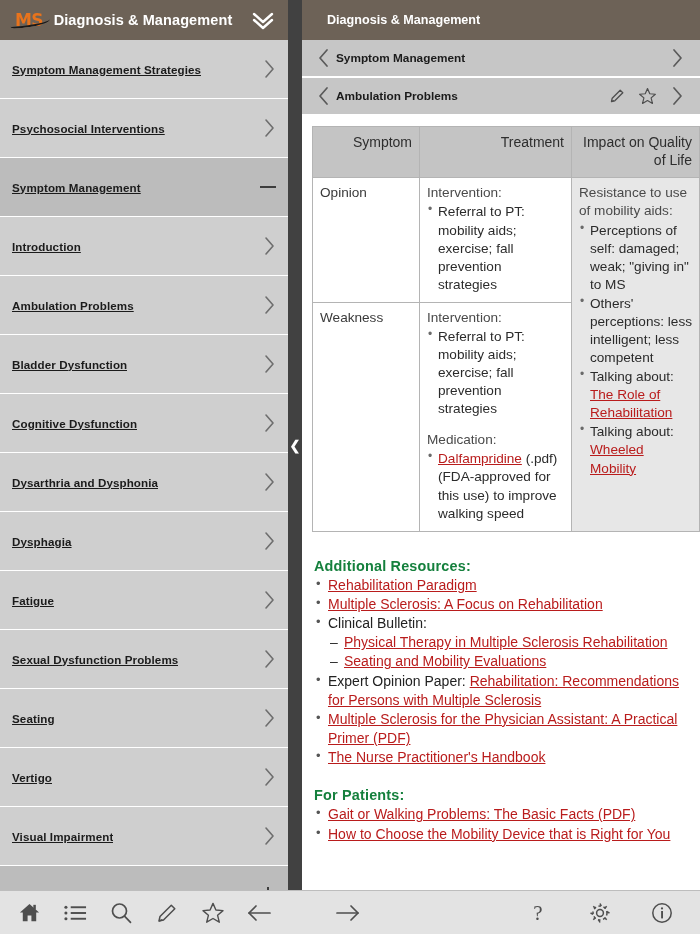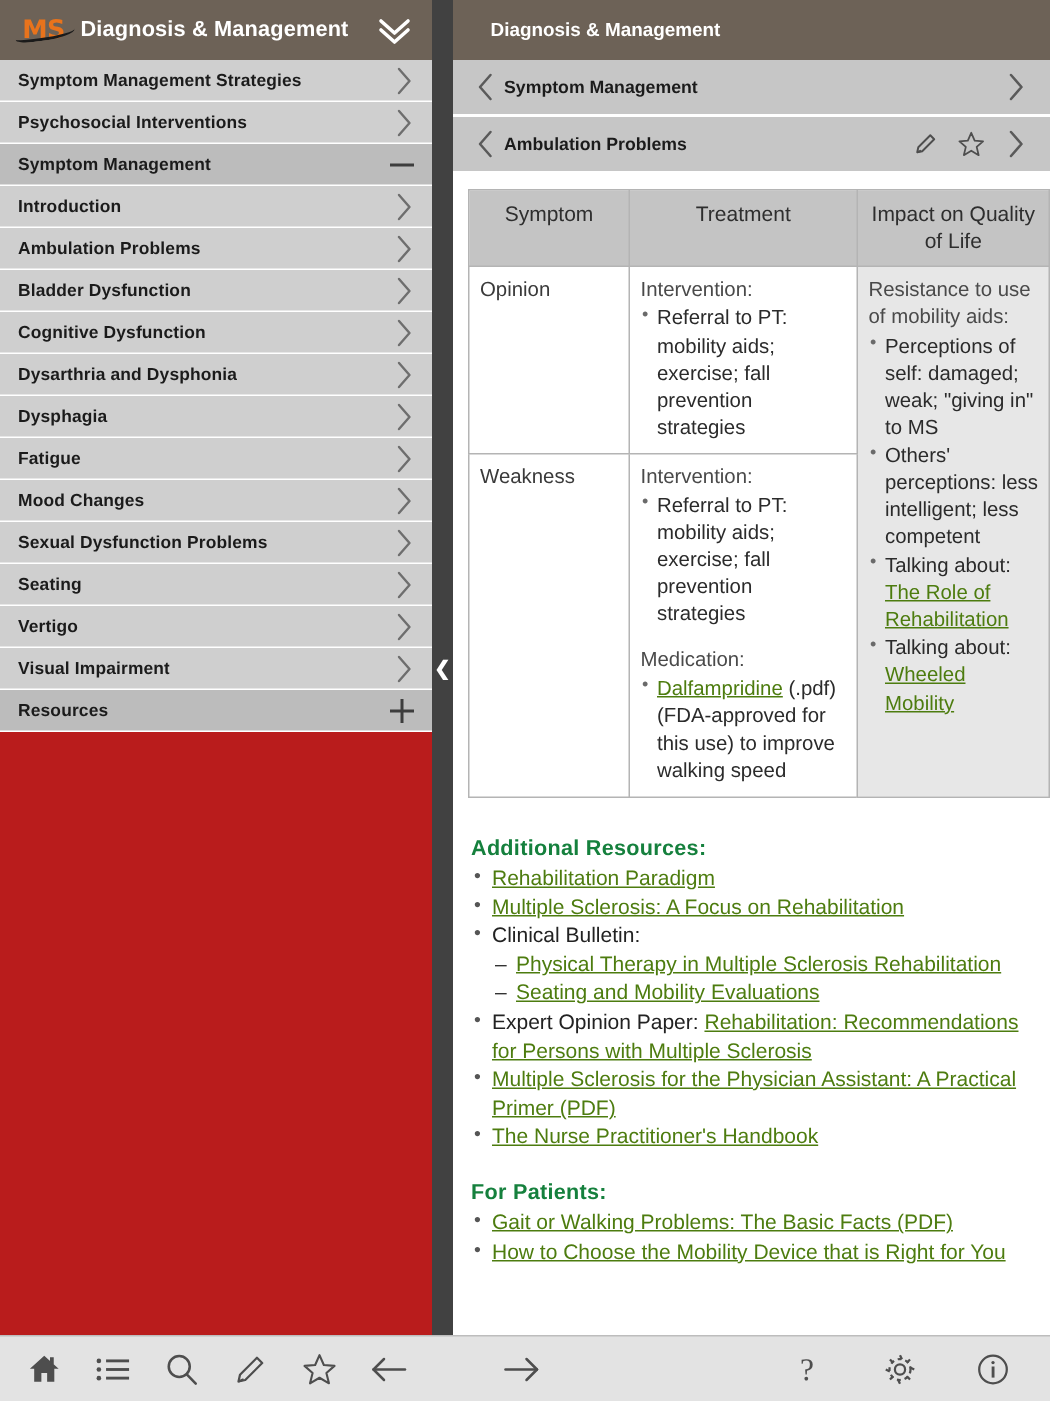--- a/index.html
+++ b/index.html
@@ -33,23 +33,23 @@
   }
   .sb-title {
     flex: 1 1 auto; text-align: center; color: #ffffff;
     font-size: 14.5px; font-weight: bold; letter-spacing: .1px;
     margin-left: -10px;
   }
   .dbl-chev { width: 34px; height: 34px; display:flex; align-items:center; justify-content:center; flex:0 0 34px; }
 
   .sb-list { height: 850px; overflow: hidden; }
   .sb-item {
-    height: 28px; display: flex; align-items: center; justify-content: space-between;
+    height: 59px; display: flex; align-items: center; justify-content: space-between;
     padding: 0 12px 0 12px; background: #cfcfcf; border-bottom: 1px solid #ffffff;
-    font-size: 11.6px; font-weight: bold; color: #1b1b1b; letter-spacing: .1px;
+    font-size: 11.6px; font-weight: bold; color: #1b1b1b; letter-spacing: .1px; text-decoration: underline;
   }
   .sb-item.group { background: #bcbcbc; }
   .sb-item .lbl { white-space: nowrap; overflow: hidden; }
   .sb-item .chev { color: #6e6e6e; flex: 0 0 auto; display:flex; align-items:center; }
   .minus-ic { width: 16px; height: 2px; background: #3d3d3d; display:block; }
   .plus-ic { position: relative; width: 16px; height: 16px; display:block; }
   .plus-ic:before, .plus-ic:after { content:""; position:absolute; background:#3d3d3d; }
   .plus-ic:before { left:0; top:7px; width:16px; height:2px; }
   .plus-ic:after  { top:0; left:7px; height:16px; width:2px; }
 
@@ -73,31 +73,31 @@
   .crumb .ctext { flex: 1 1 auto; font-size: 11.8px; font-weight: bold; color: #1b1b1b; }
   .crumb .ic { width: 30px; flex: 0 0 30px; display:flex; align-items:center; justify-content:center; color:#5a5a5a; }
 
   .doc { flex: 1 1 auto; overflow: hidden; padding: 10px 8px 0 10px; }
 
   
   table.mstable { border-collapse: collapse; width: 387px; table-layout: fixed; border: 1px solid #9a9a9a; }
   table.mstable th, table.mstable td { border: 1px solid #b4b4b4; vertical-align: top; padding: 6px 7px 8px 7px; }
   table.mstable th {
     background: #c4c4c4; font-size: 14px; font-weight: normal; color: #2e2e2e;
-    text-align: center; line-height: 1.3;
+    text-align: right; line-height: 1.3;
   }
   table.mstable td { font-size: 13.6px; color: #3a3a3a; line-height: 1.33; }
   col.c1 { width: 107px; } col.c2 { width: 152px; } col.c3 { width: 128px; }
   td.shade { background: #e7e7e7; }
   td .lead { color: #4a4a4a; }
   td ul { list-style: none; margin: 0; padding: 0; }
   td ul li { position: relative; padding-left: 11px; margin-top: 1px; color: #2b2b2b; }
   td ul li:before { content: "\2022"; position: absolute; left: 1px; top: -1px; color: #6a6a6a; font-size: 12px; }
   td .gap { height: 13px; }
-  a.lnk { color: #4d7c0f; }
+  a.lnk { color: #b91c1c; }
 
   
   .res { margin-top: 26px; padding-left: 2px; }
   .res h3 { font-size: 14.4px; font-weight: bold; color: #15803d; margin-bottom: 2px; letter-spacing: .2px; }
   .res ul { list-style: none; margin: 0 0 0 0; padding: 0; }
   .res ul li { position: relative; padding-left: 14px; font-size: 14px; color: #222; line-height: 1.37; }
   .res ul li:before { content: "\2022"; position: absolute; left: 2px; top: -1px; color: #555; font-size: 13px; }
   .res ul.dash { margin-left: 16px; }
   .res ul.dash li:before { content: "\2013"; left: 0px; top: 0px; font-size: 14px; color:#333; }
   .res .gap2 { height: 20px; }
@@ -202,28 +202,20 @@
           <div class="sb-item">
             <span class="lbl">Dysphagia</span>
             <span class="chev">
               <svg width="13" height="20" viewBox="0 0 13 20">
                 <path d="M3 2 L10 10 L3 18" fill="none" stroke="#6e6e6e" stroke-width="1.6" stroke-linecap="round" stroke-linejoin="round"></path>
               </svg>
             </span>
           </div>
           <div class="sb-item">
             <span class="lbl">Fatigue</span>
-            <span class="chev">
-              <svg width="13" height="20" viewBox="0 0 13 20">
-                <path d="M3 2 L10 10 L3 18" fill="none" stroke="#6e6e6e" stroke-width="1.6" stroke-linecap="round" stroke-linejoin="round"></path>
-              </svg>
-            </span>
-          </div>
-          <div class="sb-item">
-            <span class="lbl">Mood Changes</span>
             <span class="chev">
               <svg width="13" height="20" viewBox="0 0 13 20">
                 <path d="M3 2 L10 10 L3 18" fill="none" stroke="#6e6e6e" stroke-width="1.6" stroke-linecap="round" stroke-linejoin="round"></path>
               </svg>
             </span>
           </div>
           <div class="sb-item">
             <span class="lbl">Sexual Dysfunction Problems</span>
             <span class="chev">
               <svg width="13" height="20" viewBox="0 0 13 20">

